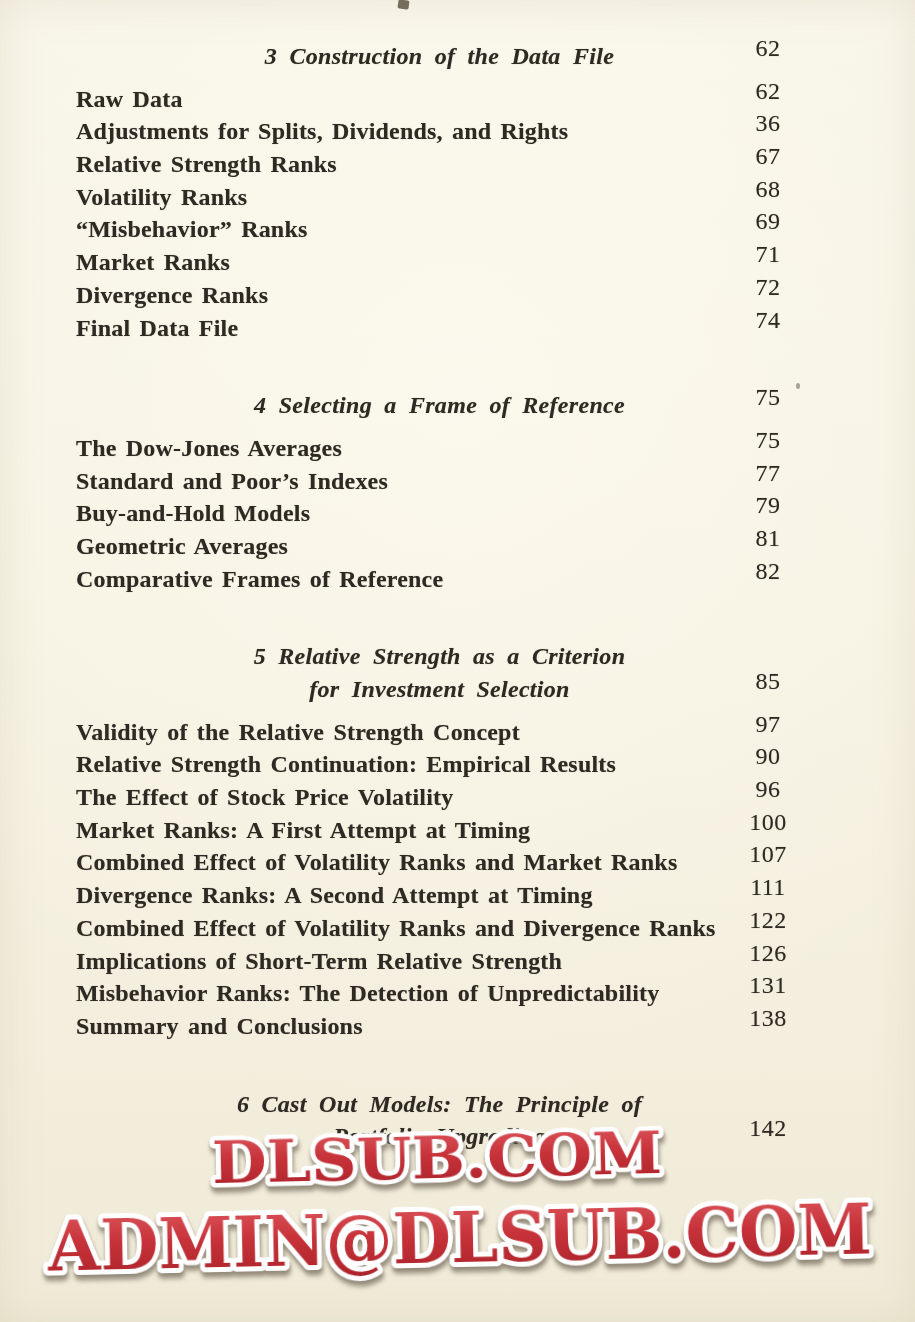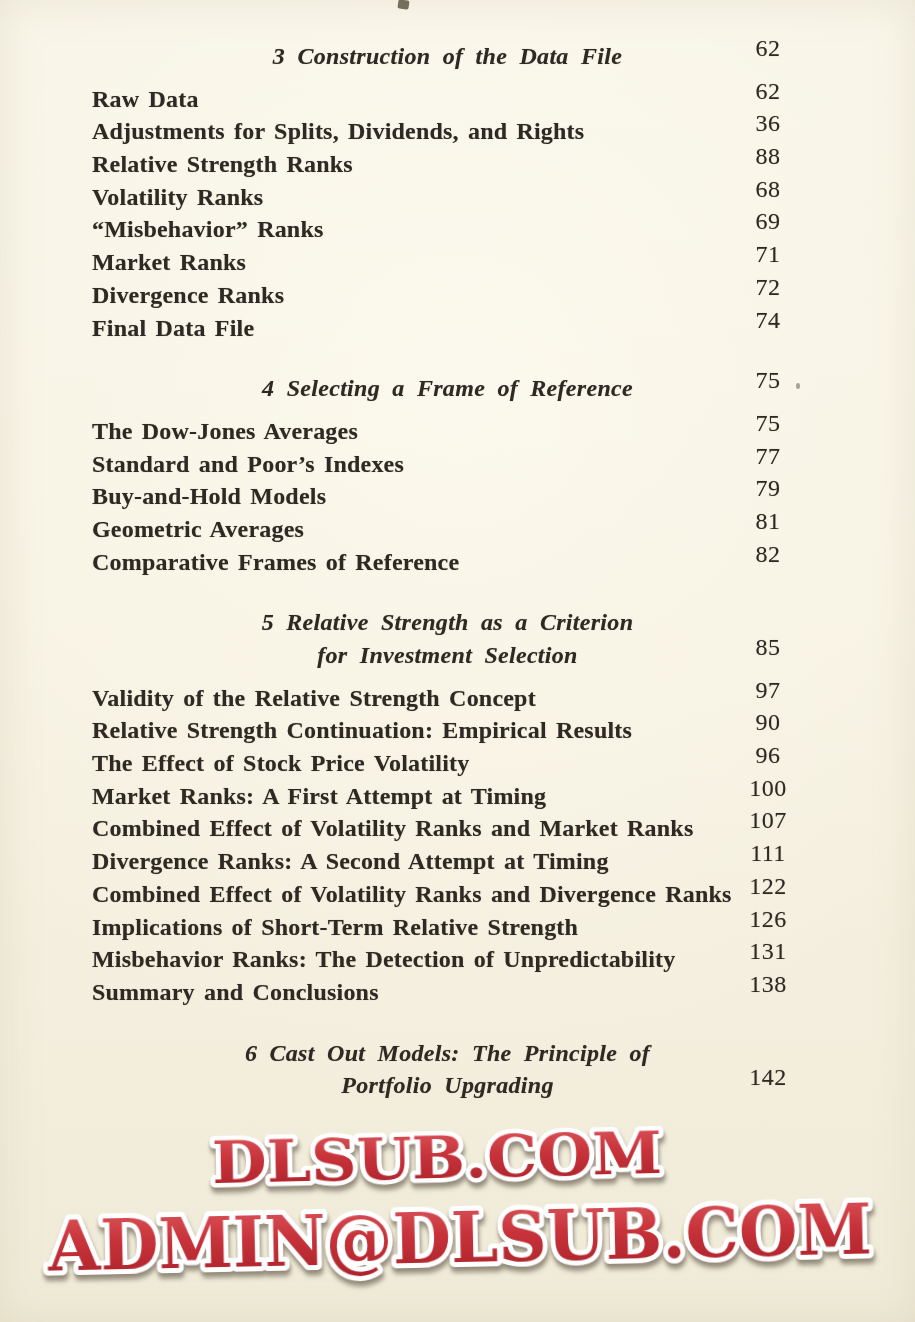--- a/index.html
+++ b/index.html
@@ -10,24 +10,24 @@
     overflow:hidden;
     background:
       radial-gradient(ellipse 130% 90% at 50% 30%, rgba(255,253,244,0.55), rgba(255,253,244,0) 60%),
       linear-gradient(180deg,#f8f5e8 0%,#f6f2e2 45%,#f3eedd 78%,#f0ebd7 100%);
     box-shadow:inset 0 0 40px rgba(190,180,150,0.25);
     font-family:"Liberation Serif","DejaVu Serif",serif;
     color:#2e2a23;
   }
   .toc{
     position:absolute;
-    left:92px;top:40px;right:112px;
+    left:76px;top:40px;right:112px;
     text-shadow:0 0 1px rgba(46,42,35,0.35);
   }
-  .toc-section + .toc-section{margin-top:28px;}
+  .toc-section + .toc-section{margin-top:45px;}
   .row{
     position:relative;
     height:32.7px;line-height:32.7px;
     font-size:24px;
     white-space:nowrap;
   }
   .row .title{
     display:block;
     word-spacing:3px;
     letter-spacing:0.2px;
@@ -87,21 +87,21 @@
         <div class="row entry-row">
           <span class="title">Raw Data</span>
           <span class="num">62</span>
         </div>
         <div class="row entry-row">
           <span class="title">Adjustments for Splits, Dividends, and Rights</span>
           <span class="num">36</span>
         </div>
         <div class="row entry-row">
           <span class="title">Relative Strength Ranks</span>
-          <span class="num">88</span>
+          <span class="num">67</span>
         </div>
         <div class="row entry-row">
           <span class="title">Volatility Ranks</span>
           <span class="num">68</span>
         </div>
         <div class="row entry-row">
           <span class="title">“Misbehavior” Ranks</span>
           <span class="num">69</span>
         </div>
         <div class="row entry-row">

